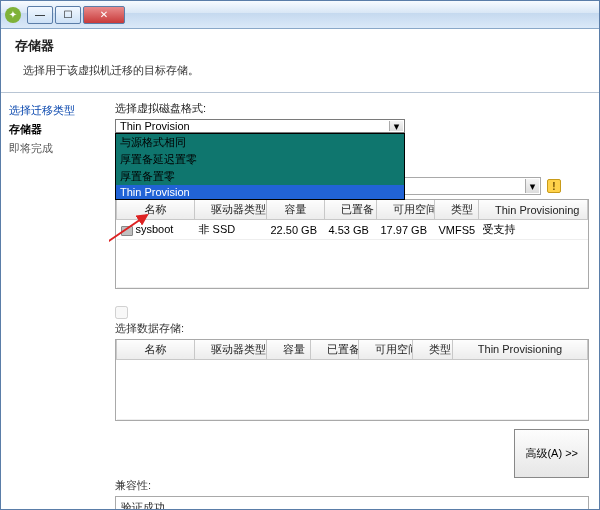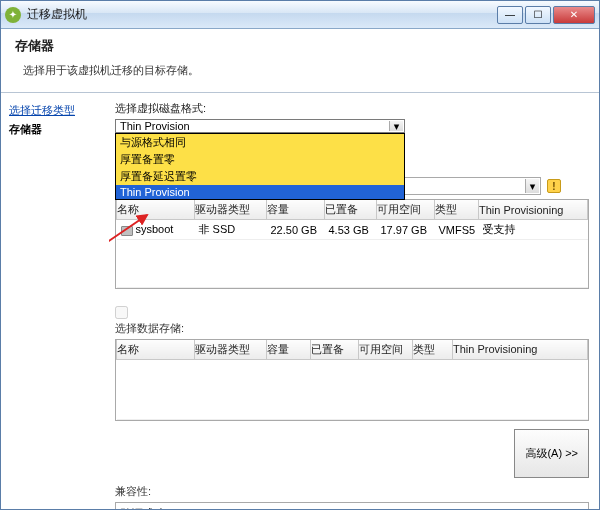--- a/index.html
+++ b/index.html
@@ -10,91 +10,91 @@
 .titlebar .title{flex:1;color:#1a1a1a;font-size:12px}
 .titlebar .winbtns{display:flex;gap:2px}
 .titlebar .winbtn{width:26px;height:18px;border:1px solid #5a7da8;border-radius:2px;display:flex;align-items:center;justify-content:center;font-size:10px}
 .winbtn.min,.winbtn.max{background:linear-gradient(#f2f8ff,#cde1f6)}
 .winbtn.close{width:42px;background:linear-gradient(#e98b8b,#c83a3a);color:#fff}
 .banner{padding:8px 14px 14px;border-bottom:1px solid #b8c5d4;background:#fff}
 .banner h1{font-size:13px;font-weight:bold;color:#222}
 .banner p{margin-top:8px;color:#333;font-size:11px;padding-left:8px}
 .body{flex:1;display:flex;overflow:hidden}
 .nav{width:108px;padding:10px 8px;border-right:0}
-.nav a{display:block;color:#0645ad;text-decoration:underline;margin-bottom:4px;cursor:pointer}
+.nav a{display:block;color:#0645ad;margin-bottom:4px;cursor:pointer}
 .nav .current{color:#000;text-decoration:none;font-weight:bold}
 .nav .pending{color:#555;text-decoration:none}
 .main{flex:1;padding:8px 10px 6px 6px;display:flex;flex-direction:column;overflow:hidden;position:relative}
 .row-label{margin-bottom:3px;color:#222}
 .combo{width:290px;height:18px;border:1px solid #7a7a7a;background:#fff;display:flex;align-items:center;padding:0 4px;position:relative}
 .combo .arrow{position:absolute;right:1px;top:1px;bottom:1px;width:14px;background:linear-gradient(#f5f5f5,#ddd);border-left:1px solid #aaa;display:flex;align-items:center;justify-content:center}
-.dropdown{position:absolute;left:6px;top:40px;width:290px;border:1px solid #000;background:#fde047;z-index:10}
+.dropdown{position:absolute;left:6px;top:40px;width:290px;border:1px solid #000;background:#0f766e;z-index:10}
 .dropdown .opt{padding:1px 4px;color:#000}
 .dropdown .opt.sel{background:#2163d6;color:#fff}
 .second-combo-row{display:flex;align-items:center;margin-top:44px;margin-bottom:4px}
 .second-combo{flex:1;max-width:426px;height:18px;border:1px solid #a9a9a9;background:#fff;display:flex;align-items:center;position:relative}
 .second-combo .arrow{position:absolute;right:1px;top:1px;bottom:1px;width:14px;background:linear-gradient(#f5f5f5,#ddd);border-left:1px solid #aaa;display:flex;align-items:center;justify-content:center}
 .warn{width:14px;height:14px;margin-left:6px;border-radius:2px;background:#ffd24a;border:1px solid #c89b1a;display:flex;align-items:center;justify-content:center;font-size:10px;font-weight:bold;color:#6b4a00}
 .grid{border:1px solid #a9a9a9;background:#fff}
 .grid table{width:100%;border-collapse:collapse;table-layout:fixed}
-.grid th{background:linear-gradient(#fdfdfd,#ececec);border:1px solid #c8c8c8;border-top:0;padding:2px 0;text-align:left;font-weight:normal;color:#222;height:18px;overflow:hidden;white-space:nowrap}
+.grid th{background:linear-gradient(#fdfdfd,#ececec);border:1px solid #c8c8c8;border-top:0;padding:2px 16px;text-align:center;font-weight:normal;color:#222;height:18px;overflow:hidden;white-space:nowrap}
 .grid td{padding:2px 4px;border-bottom:1px solid #eee;white-space:nowrap;overflow:hidden}
 .grid tr.selrow td{background:#d6e6f7}
 .disk-icon{display:inline-block;width:12px;height:10px;background:#c0c0c0;border:1px solid #888;border-radius:1px;margin-right:3px;vertical-align:middle}
 .blank-grid{height:48px}
 .chk-row{margin-top:16px;color:#9a9a9a}
 .chk-row input{vertical-align:middle;margin-right:4px}
 .sublabel{margin-top:2px;color:#333}
 .grid.small{margin-top:3px}
 .grid.small .blank{height:60px}
 .adv-row{margin-top:8px;display:flex;justify-content:flex-end}
 .adv-btn{padding:16px 10px;border:1px solid #888;background:linear-gradient(#fdfdfd,#e6e6e6);cursor:pointer}
-.compat-label{margin-top:6px;color:#333}
+.compat-label{margin-top:0;color:#333}
 .compat-box{margin-top:3px;border:1px solid #a9a9a9;background:#fff;height:36px;padding:3px 5px;color:#222}
 .red-arrow{position:absolute;left:-14px;top:118px;pointer-events:none}
 </style>
 </head>
 <body>
 
 <div class="window">
 
   <div class="titlebar">
     <div class="app-icon">✦</div>
-    <div class="title">迁移虚拟机</div>
     <div class="winbtns">
       <div class="winbtn min">—</div>
       <div class="winbtn max">☐</div>
       <div class="winbtn close">✕</div>
     </div>
   </div>
 
   <div class="banner">
     <h1>存储器</h1>
     <p>选择用于该虚拟机迁移的目标存储。</p>
   </div>
 
   <div class="body">
     <div class="nav">
       <a class="link">选择迁移类型</a>
       <a class="current">存储器</a>
+      <a class="pending">即将完成</a>
     </div>
 
     <div class="main">
 
       <div class="row-label">选择虚拟磁盘格式:</div>
 
       <div class="combo">
         <span>Thin Provision</span>
         <span class="arrow">▾</span>
       </div>
 
       <div class="dropdown">
         <div class="opt">与源格式相同</div>
+        <div class="opt">厚置备延迟置零</div>
         <div class="opt">厚置备置零</div>
-        <div class="opt">厚置备延迟置零</div>
         <div class="opt sel">Thin Provision</div>
       </div>
 
       <div class="second-combo-row">
         <div class="second-combo">
           <span class="arrow">▾</span>
         </div>
         <div class="warn">!</div>
       </div>
 

